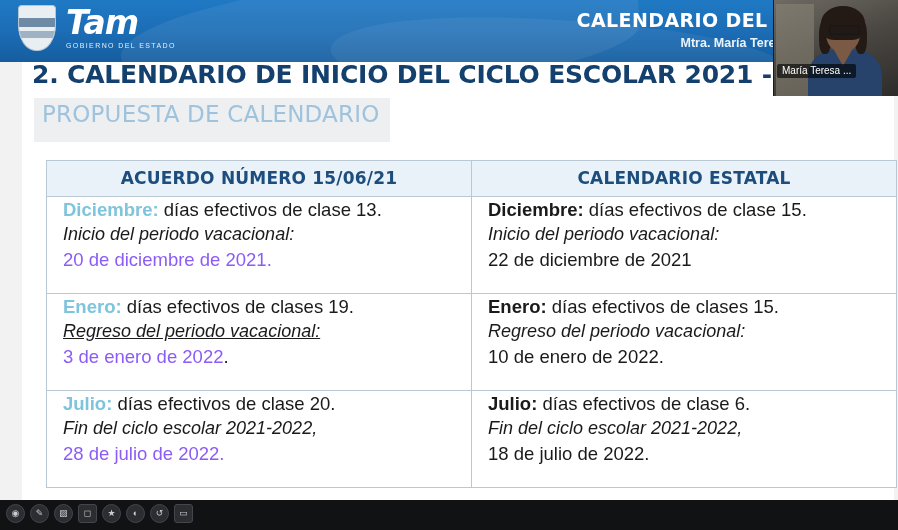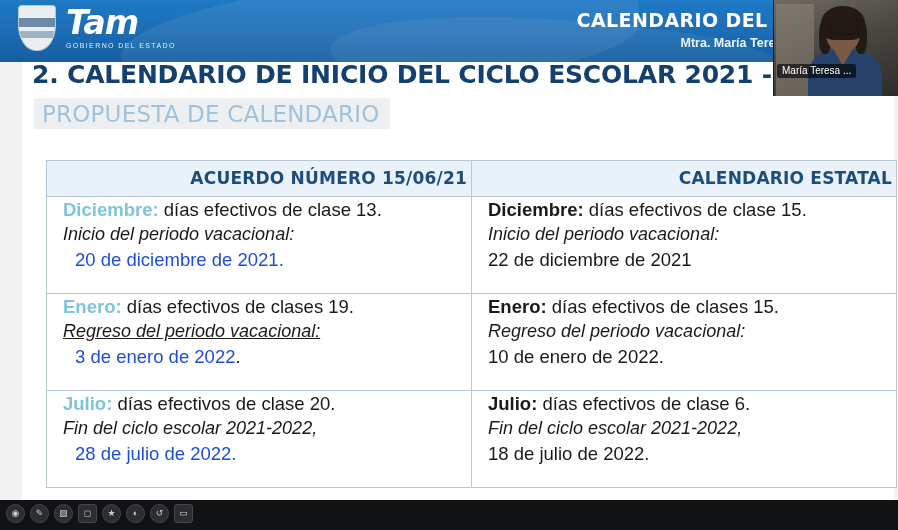--- a/index.html
+++ b/index.html
@@ -155,21 +155,21 @@
     font-weight: bold;
     color: #14406e;
     letter-spacing: -0.2px;
     font-family: "DejaVu Sans", sans-serif;
     white-space: nowrap;
   }
   #slide-subtitle {
     position: absolute;
     left: 34px;
     top: 98px;
-    padding: 3px 10px 2px 8px;
+    padding: 3px 10px 15px 8px;
     font-size: 23px;
     color: #9fc3dd;
     background: #edeff1;
     letter-spacing: 0.2px;
     font-family: "DejaVu Sans", sans-serif;
     white-space: nowrap;
   }
 
   
   #cal-table {
@@ -182,42 +182,42 @@
   }
   #cal-table col.c1 { width: 425px; }
   #cal-table col.c2 { width: 425px; }
 
   #cal-table th {
     background: #e8f2f8;
     border: 1px solid #b9c8d2;
     color: #1c4d7c;
     font-size: 17px;
     font-weight: bold;
-    text-align: right;
+    text-align: center;
     padding: 7px 4px 8px 4px;
     font-family: "DejaVu Sans", sans-serif;
     letter-spacing: 0.2px;
   }
   #cal-table td {
     border: 1px solid #b9c8d2;
     vertical-align: top;
     padding: 0 14px 10px 16px;
     background: #ffffff;
     height: 86px;
   }
 
   .line { line-height: 1.36; white-space: nowrap; }
   .l1 { font-size: 18.5px; }
   .l2 { font-size: 18px; font-style: italic; }
   .l3 { font-size: 18.5px; }
 
   .mon-l { color: #7fc4dd; font-weight: bold; }
   .mon-r { color: #1a1a1a; font-weight: bold; }
   .txt-dark { color: #1a1a1a; }
-  .txt-light { color: #1d4ed8; margin-left: 12px; }
+  .txt-light { color: #8b5cf6; }
   .underline { text-decoration: underline; }
 
   
   #zoom-watermark {
     position: absolute;
     right: 16px;
     bottom: 22px;
     font-size: 42px;
     font-weight: bold;
     color: rgba(255,255,255,0.55);

